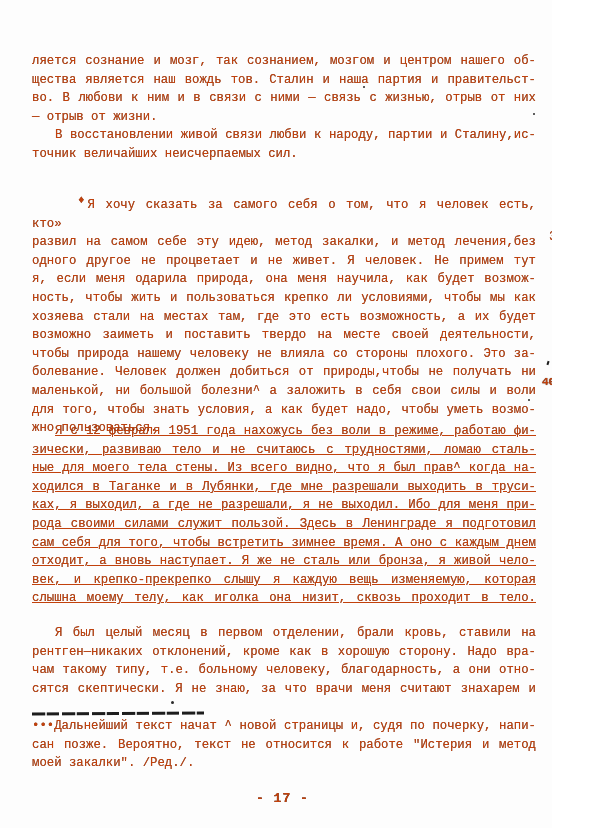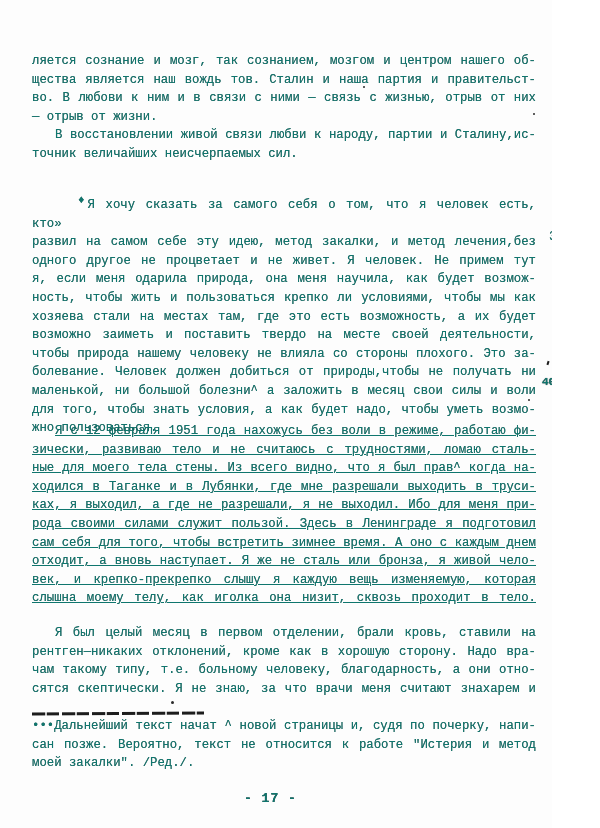--- a/index.html
+++ b/index.html
@@ -2,21 +2,21 @@
 <html><head>
 <meta charset="utf-8">
 <style>
   html,body{margin:0;padding:0;}
   #page{
     position:relative;
     width:552px;height:828px;
     background:#fdfdfd;
     overflow:hidden;
     font-family:"Liberation Mono","DejaVu Sans Mono",monospace;
-    color:#0f766e;
+    color:#c2410c;
   }
   .textcol{
     position:absolute;
     left:32px;
     width:504px;
     font-size:12.3px;
     line-height:18.6px;
   }
   .ln{
     text-align:justify;
@@ -54,21 +54,21 @@
   .mn41{top:566px;margin-left:28px;}
   #foot-sep{
     position:absolute;
     left:32px;top:712px;
     width:172px;height:3px;
     background:repeating-linear-gradient(90deg,#1c1c1c 0 13px,rgba(28,28,28,0.25) 13px 15px,#1c1c1c 15px 27px,transparent 27px 30px);
     transform:rotate(-0.35deg);
   }
   #footer-page-num{
     position:absolute;
-    left:244px;top:791px;
+    left:256px;top:791px;
     font-size:13px;
     font-weight:bold;
     letter-spacing:1px;
     text-shadow:0 0 0.6px rgba(0,0,0,0.85);
   }
   .speck{
     position:absolute;
     background:#2a2a2a;
     border-radius:50%;
   }
@@ -102,21 +102,21 @@
   <div class="textcol p3">
       <div class="ln ind"><span class="mk">♦</span>Я хочу сказать за самого себя о том, что я человек есть, кто»</div>
       <div class="ln">развил на самом себе эту идею, метод закалки, и метод лечения,без</div>
       <div class="ln">одного другое не процветает и не живет.  Я человек. Не примем тут</div>
       <div class="ln">я, если меня одарила природа, она меня научила, как будет возмож-</div>
       <div class="ln">ность, чтобы жить и пользоваться крепко ли условиями, чтобы мы как</div>
       <div class="ln">хозяева стали на местах там, где это есть возможность, а их будет</div>
       <div class="ln">возможно заиметь и поставить твердо на месте своей деятельности,</div>
       <div class="ln">чтобы природа нашему человеку не влияла со стороны плохого. Это за-</div>
       <div class="ln">болевание. Человек должен добиться от природы,чтобы не получать ни</div>
-      <div class="ln">маленькой, ни большой болезни^ а заложить в месяц свои силы и воли</div>
+      <div class="ln">маленькой, ни большой болезни^ а заложить в себя свои силы и воли</div>
       <div class="ln">для того, чтобы знать условия, а как будет надо, чтобы уметь возмо-</div>
       <div class="ln end">жно пользоваться.</div>
     </div>
   <div class="textcol p4">
       <div class="ln ind">Я с 12 февраля 1951 года нахожусь без воли в режиме, работаю фи-</div>
       <div class="ln">зически, развиваю тело и не считаюсь  с трудностями, ломаю сталь-</div>
       <div class="ln">ные для моего тела стены. Из всего видно, что я был прав^ когда на-</div>
       <div class="ln">ходился в Таганке и в Лубянки, где мне разрешали выходить в труси-</div>
       <div class="ln">ках, я выходил, а где не разрешали, я не выходил. Ибо для меня при-</div>
       <div class="ln">рода своими силами служит пользой. Здесь в Ленинграде я подготовил</div>

